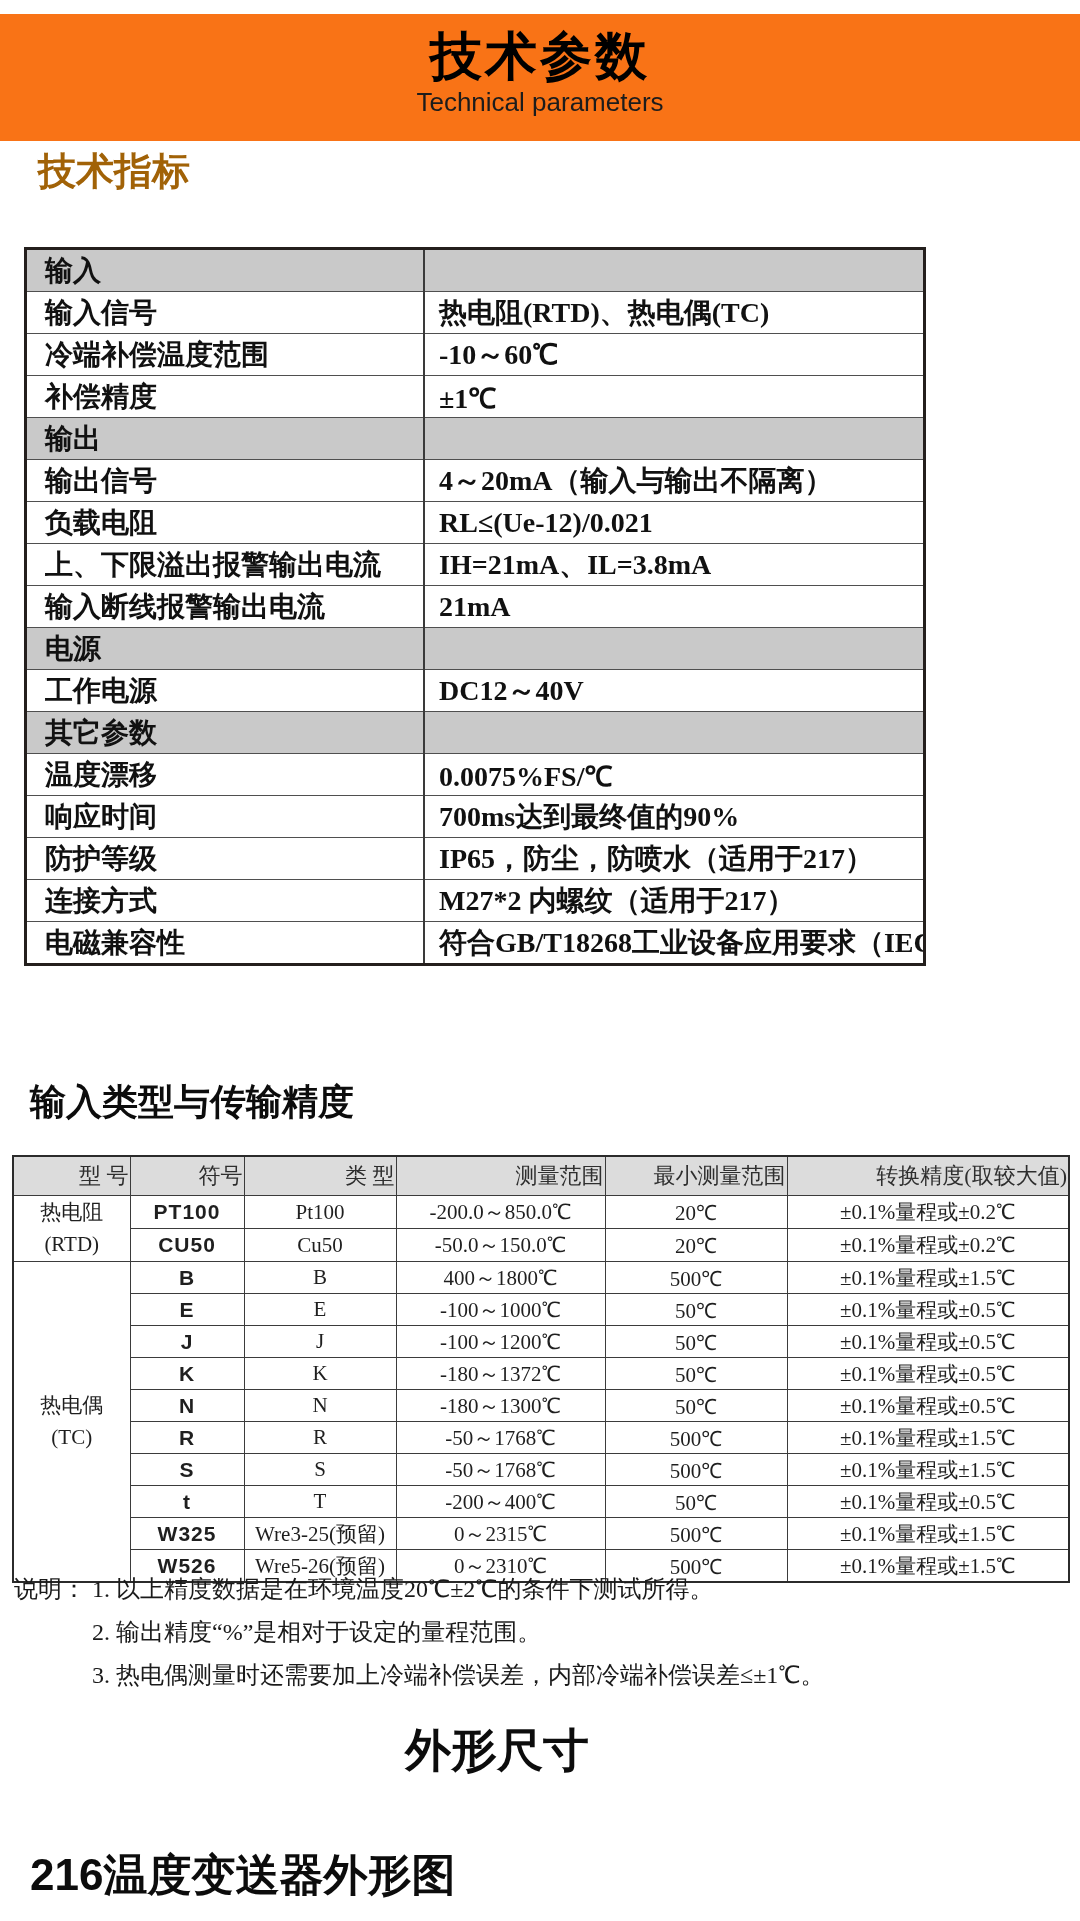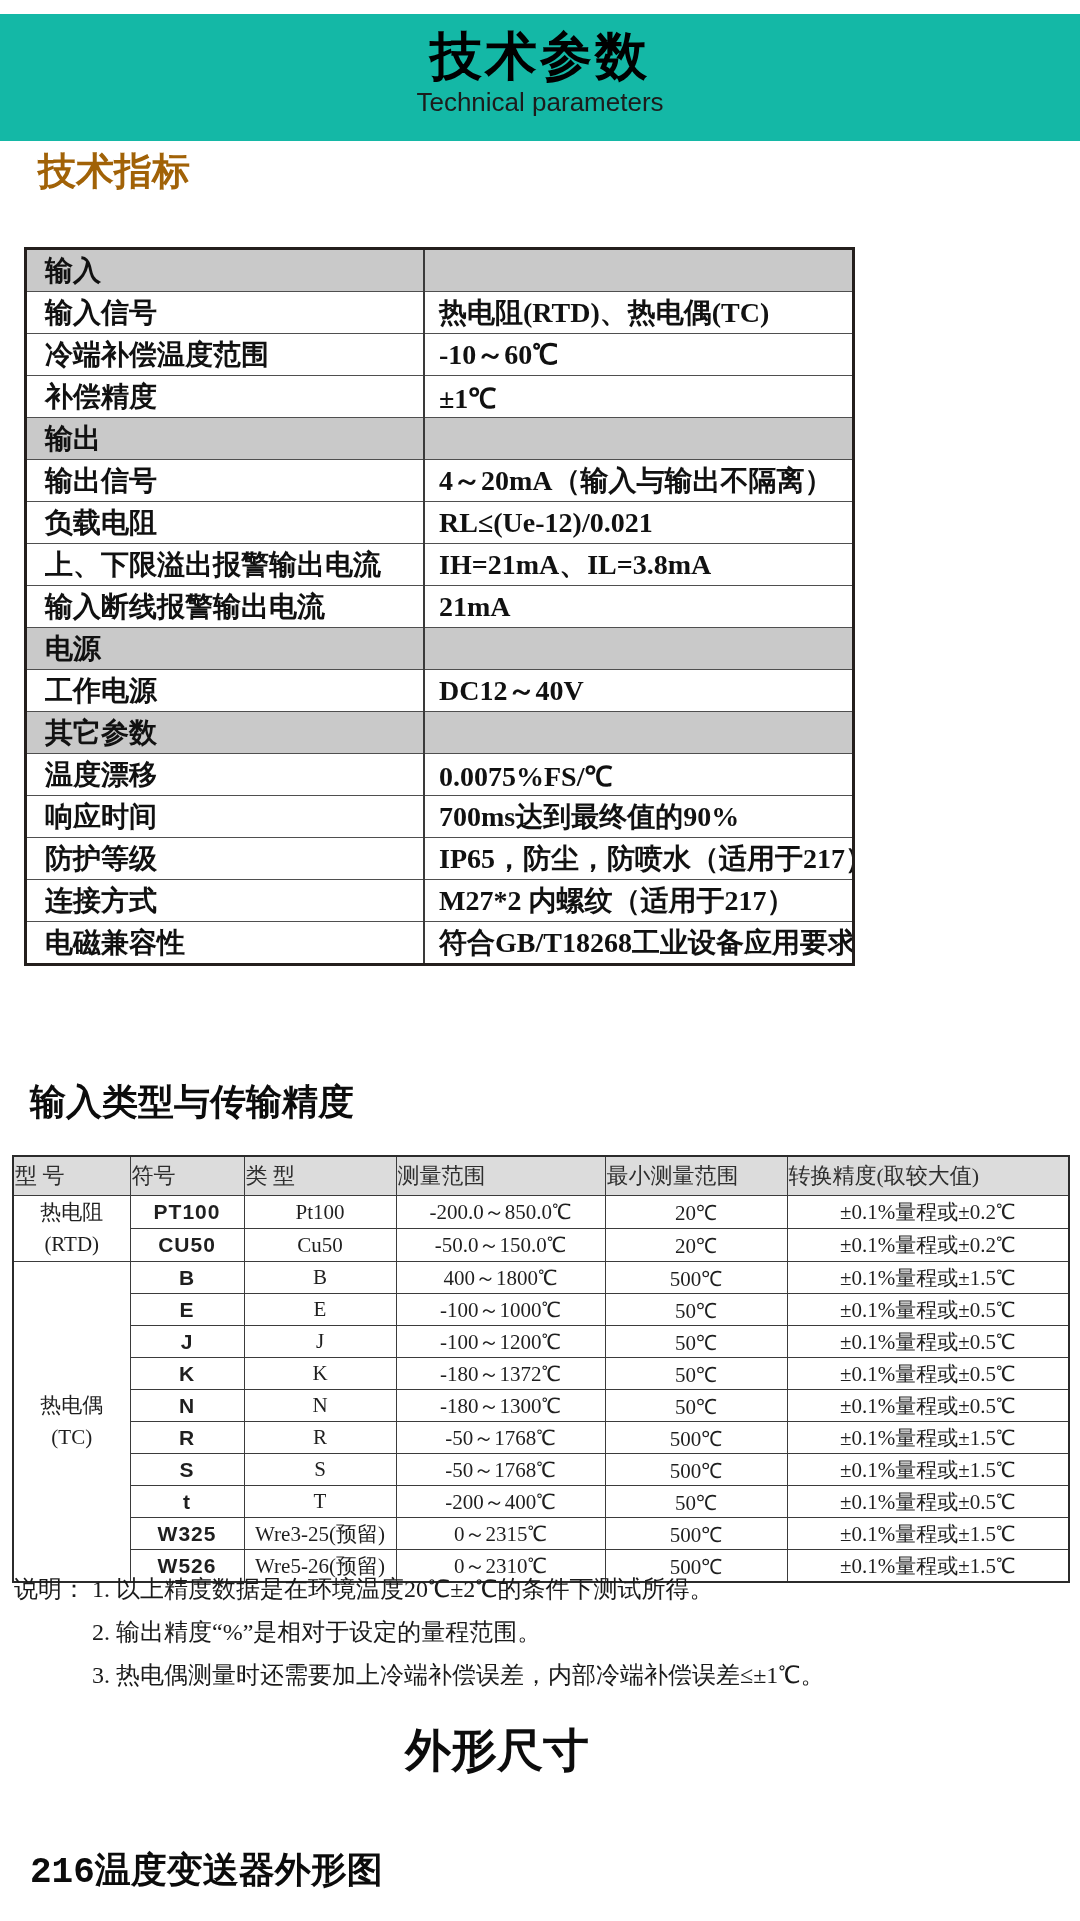--- a/index.html
+++ b/index.html
@@ -4,21 +4,21 @@
 <style>
   html,body{margin:0;padding:0;}
   body{
     width:1080px;height:1921px;position:relative;background:#ffffff;
     font-family:"Liberation Serif", serif;color:#111;
     -webkit-font-smoothing:antialiased;
   }
   
   .banner{
     position:absolute;top:14px;left:0;width:1080px;height:127px;
-    background:#14b8a6;text-align:center;
+    background:#f97316;text-align:center;
   }
   .banner-title{
     padding-top:14px;font-family:"Liberation Sans", sans-serif;
     font-size:52px;font-weight:700;letter-spacing:3px;color:#000;line-height:1.1;
   }
   .banner-subtitle{
     font-family:"Liberation Sans", sans-serif;font-size:26px;color:#1c1c1c;
     margin-top:2px;letter-spacing:0px;
   }
   
@@ -29,44 +29,44 @@
   .h-acc{
     position:absolute;top:1078px;left:30px;
     font-family:"Liberation Sans", sans-serif;font-size:36px;font-weight:700;color:#0c0c0c;
   }
   .h-dim{
     position:absolute;top:1720px;left:0;width:994px;text-align:center;
     font-family:"Liberation Sans", sans-serif;font-size:46px;font-weight:700;color:#0c0c0c;
   }
   .h-outline{
     position:absolute;top:1846px;left:30px;
-    font-family:Liberation Mono, monospace;font-size:36px;font-weight:700;color:#0c0c0c;
+    font-family:Liberation Sans, sans-serif;font-size:44px;font-weight:700;color:#0c0c0c;
   }
   
   .spec-table{
-    position:absolute;top:247px;left:24px;width:831px;
+    position:absolute;top:247px;left:24px;width:902px;
     border-collapse:collapse;table-layout:fixed;
     border:3px solid #241f1d;
   }
   .spec-table td{
     height:41px;border:1px solid #4f4f4f;
     font-size:28px;vertical-align:middle;overflow:hidden;white-space:nowrap;
   }
   .spec-table td.lbl{width:372px;padding:0 6px 0 18px;font-weight:700;border-right:2px solid #3a3a3a;}
   .spec-table td.val{padding:0 6px 0 14px;font-weight:600;}
   .spec-table tr.sec td{background:#c9c9c9;}
   
   .acc-table{
     position:absolute;top:1155px;left:12px;width:1056px;
     border-collapse:collapse;table-layout:fixed;
     border:2px solid #2b2b2b;
   }
   .acc-table th{
     height:36px;background:#dcdcdc;border:1px solid #3b3b3b;
-    font-size:22px;font-weight:500;color:#2e2e2e;text-align:left;
+    font-size:22px;font-weight:500;color:#2e2e2e;text-align:right;
     font-family:"Liberation Serif", serif;
   }
   .acc-table td{
     height:29px;border:1px solid #3b3b3b;text-align:center;
     font-size:21px;color:#1f1f1f;vertical-align:middle;overflow:hidden;white-space:nowrap;
   }
   .acc-table td.c-symbol{
     font-family:"Liberation Sans", sans-serif;font-weight:700;letter-spacing:1px;
   }
   .acc-table td.model{font-size:21px;line-height:1.5;}

